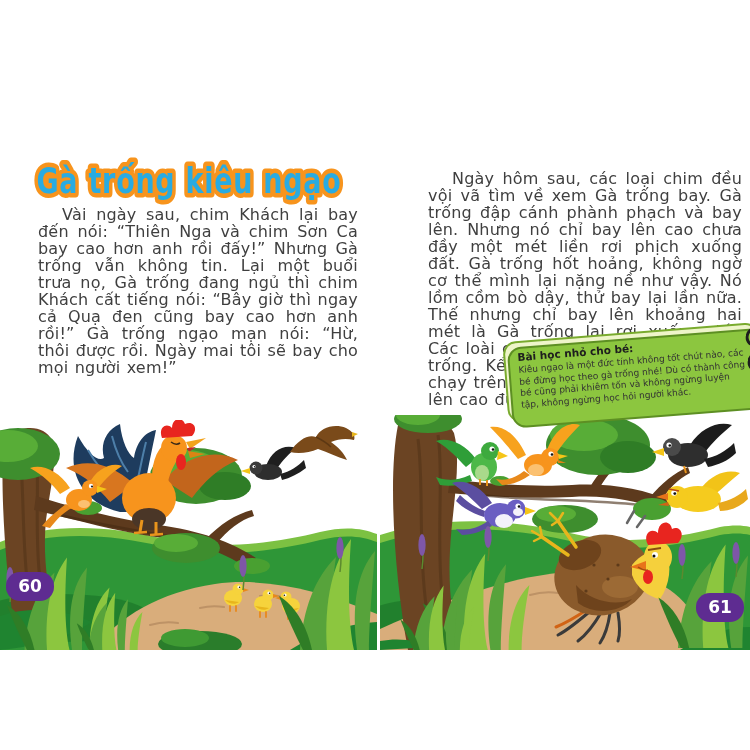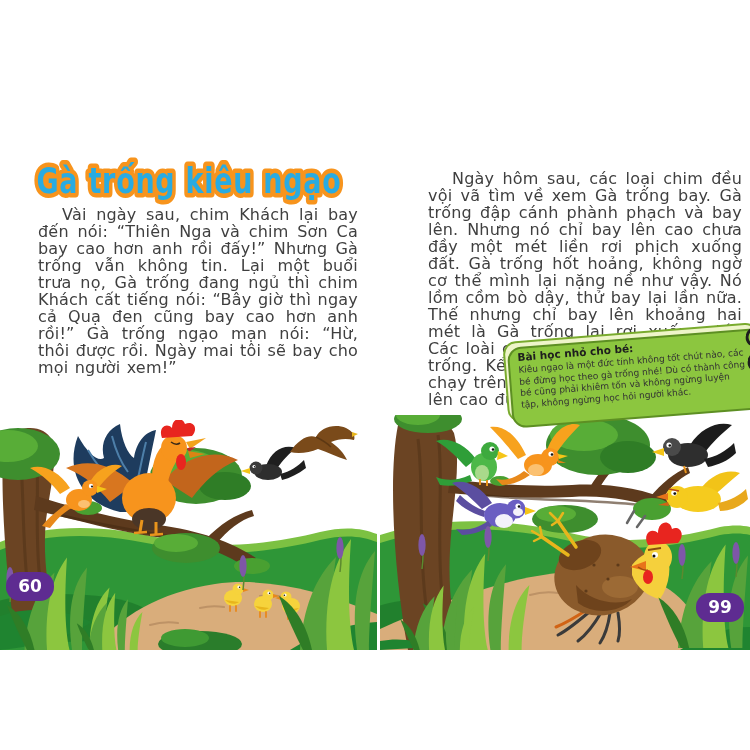--- a/index.html
+++ b/index.html
@@ -338,16 +338,16 @@
         <use href="#tuftB" transform="translate(60,237) scale(0.9)"></use>
         <use href="#tuftB" transform="translate(340,233) scale(1.4)"></use>
         <use href="#lavenderB" transform="translate(42,124)"></use>
         <use href="#lavenderB" transform="translate(108,116)"></use>
         <use href="#lavenderB" transform="translate(302,134)"></use>
         <use href="#lavenderB" transform="translate(356,132)"></use>
       </g>
     </svg>
 
     <div class="badge badge-right">
-      <span>99</span>
+      <span>61</span>
     </div>
   </div>
 </div>
 
 </body></html>

